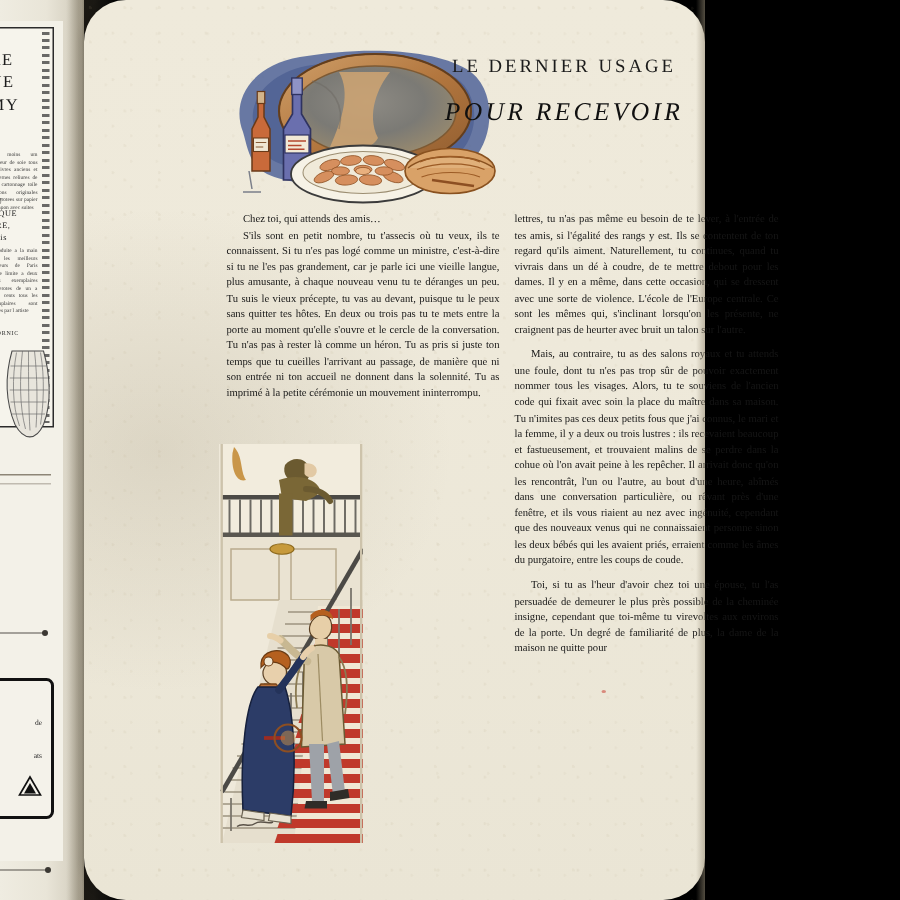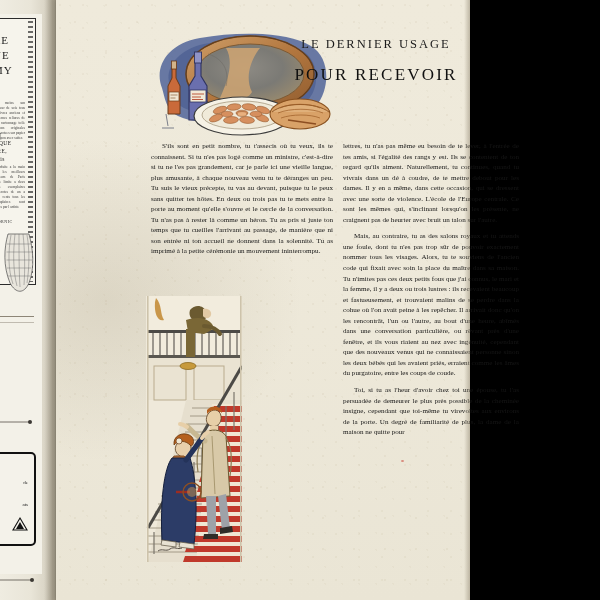--- a/index.html
+++ b/index.html
@@ -55,20 +55,21 @@
     pointer-events:none;
   }
 
   
   .recto{
     position:absolute;left:56px;top:0;width:414px;height:600px;
     background:
       radial-gradient(ellipse at 12% 50%, rgba(150,138,112,.20) 0%, rgba(150,138,112,0) 38%),
       linear-gradient(180deg,#efeadb 0%,#eee9da 40%,#eae5d5 100%);
     box-shadow: -2px 0 4px rgba(0,0,0,.10);
+    border-radius: 28px;
   }
   .recto::after{
     content:"";position:absolute;right:0;top:0;width:6px;height:600px;
     background:linear-gradient(90deg,rgba(190,180,158,0),rgba(150,140,118,.55));
   }
   .paper-noise{
     position:absolute;inset:0;
     background-image:
       radial-gradient(circle at 18% 22%, rgba(180,165,130,.10) 0 1px, transparent 1px),
       radial-gradient(circle at 62% 71%, rgba(170,155,120,.10) 0 1px, transparent 1px),
@@ -81,21 +82,21 @@
   
   .head{
     position:absolute;left:232px;top:36px;width:176px;
     text-align:center;color:#1b1b1b;
   }
   .head .l1,.head .l2{
     font-family:"Liberation Serif",serif;font-size:12.5px;letter-spacing:2.0px;line-height:16px;
   }
   .head .big{
     margin-top:13px;font-family:"Liberation Serif",serif;font-size:17px;
-    letter-spacing:2.2px;font-weight:400;color:#101010;
+    letter-spacing:2.2px;font-weight:400;color:#101010;font-style:italic;
   }
 
   
   .col{
     position:absolute;color:#161616;text-align:justify;
     font-family:"Liberation Serif",serif;
   }
   .col p{margin:0;}
   .col p.ind{text-indent:11px;}
   .col p+p{margin-top:0;}
@@ -406,20 +407,21 @@
           <path d="M34 246 L48 248 L48 253 L33 251 Z" fill="#e8e2d2" stroke="#6b6352" stroke-width=".8"></path>
         </g>
 
         <path d="M12 255 C16 252 20 256 24 253 C28 250 32 254 36 252" stroke="#5a5248" stroke-width="1" fill="none"></path>
         <rect x="1" y="0" width="1.6" height="266" fill="#cdc3ab"></rect>
         <rect x="94" y="0" width="1.6" height="266" fill="#cdc3ab"></rect>
       </svg>
     </div>
 
     <div class="col" id="col1a">
+      <p class="ind">Chez toi, qui attends des amis…</p>
       <p class="ind">S'ils sont en petit nombre, tu t'assecis où tu veux, ils te connaissent. Si tu n'es pas logé comme un ministre, c'est-à-dire si tu ne l'es pas grandement, car je parle ici une vieille langue, plus amusante, à chaque nouveau venu tu te déranges un peu. Tu suis le vieux précepte, tu vas au devant, puisque tu le peux sans quitter tes hôtes. En deux ou trois pas tu te mets entre la porte au moment qu'elle s'ouvre et le cercle de la conversation. Tu n'as pas à rester là comme un héron. Tu as pris si juste ton temps que tu cueilles l'arrivant au passage, de manière que ni son entrée ni ton accueil ne donnent dans la solennité. Tu as imprimé à la petite cérémonie un mouvement ininterrompu.</p>
     </div>
 
 
     <div class="col" id="col2">
       <p>lettres, tu n'as pas même eu besoin de te lever, à l'entrée de tes amis, si l'égalité des rangs y est. Ils se contentent de ton regard qu'ils aiment. Naturellement, tu continues, quand tu vivrais dans un dé à coudre, de te mettre debout pour les dames. Il y en a même, dans cette occasion, qui se dressent avec une sorte de violence. L'école de l'Europe centrale. Ce sont les mêmes qui, s'inclinant lorsqu'on les présente, ne craignent pas de heurter avec bruit un talon sur l'autre.</p>
       <p class="ind" style="margin-top:6px">Mais, au contraire, tu as des salons royaux et tu attends une foule, dont tu n'es pas trop sûr de pouvoir exactement nommer tous les visages. Alors, tu te souviens de l'ancien code qui fixait avec soin la place du maître dans sa maison. Tu n'imites pas ces deux petits fous que j'ai connus, le mari et la femme, il y a deux ou trois lustres : ils recevaient beaucoup et fastueusement, et trouvaient malins de se perdre dans la cohue où l'on avait peine à les repêcher. Il arrivait donc qu'on les rencontrât, l'un ou l'autre, au bout d'une heure, abîmés dans une conversation particulière, ou rêvant près d'une fenêtre, et ils vous riaient au nez avec ingénuité, cependant que des nouveaux venus qui ne connaissaient personne sinon les deux bébés qui les avaient priés, erraient comme les âmes du purgatoire, entre les coups de coude.</p>
       <p class="ind" style="margin-top:6px">Toi, si tu as l'heur d'avoir chez toi une épouse, tu l'as persuadée de demeurer le plus près possible de la cheminée insigne, cependant que toi-même tu virevoltes aux environs de la porte. Un degré de familiarité de plus, la dame de la maison ne quitte pour</p>
     </div>
 

